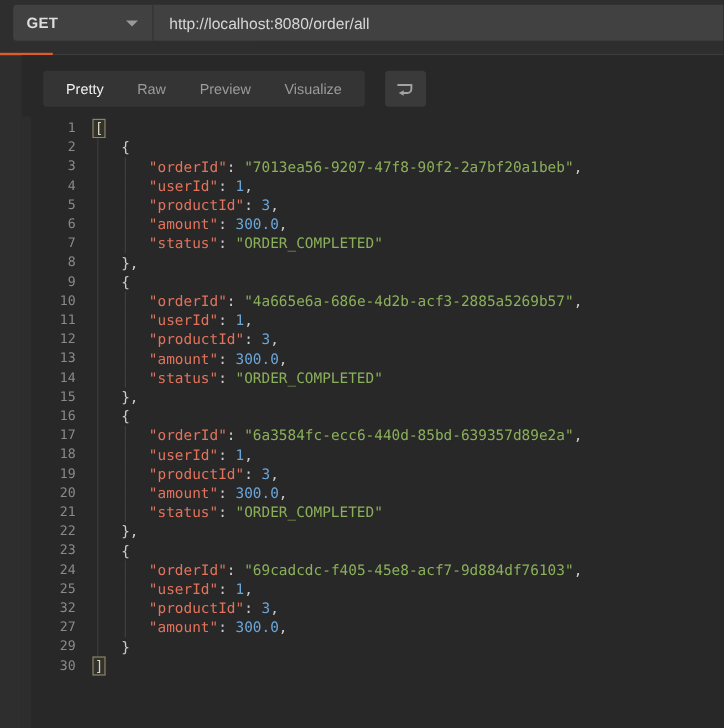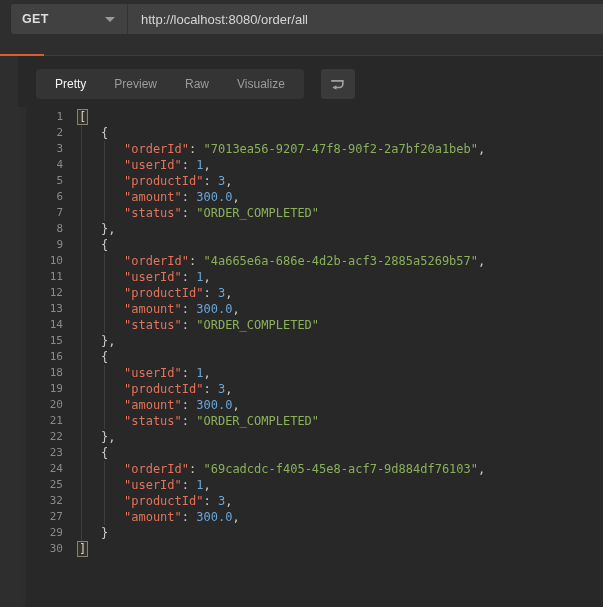--- a/index.html
+++ b/index.html
@@ -5,21 +5,21 @@
   * { margin:0; padding:0; box-sizing:border-box; }
   html,body { width:603px; height:607px; }
   body {
     background:#2e2e2e;
     font-family:"Liberation Sans", sans-serif;
     overflow:hidden;
     position:relative;
   }
 
   
-  .topbar { position:relative; height:56px; background:#2e2e2e; }
+  .topbar { position:relative; height:46px; background:#2e2e2e; }
   .request-bar {
     position:absolute; left:11px; right:0; top:4px; height:30px;
     background:#414141; border-radius:3px 0 0 3px;
     display:flex; align-items:stretch;
   }
   .method-select {
     width:117px; display:flex; align-items:center;
     padding:0 12px 0 11px; justify-content:space-between;
     cursor:pointer; border-right:1px solid #333333;
   }
@@ -102,22 +102,22 @@
     <input class="url-input" type="text" value="http://localhost:8080/order/all" style="">
   </div>
   <div class="topbar-divider"></div>
   <div class="accent-indicator"></div>
 </div>
 
 <div class="response-pane">
   <div class="response-toolbar">
     <div class="tab-group">
       <div class="tab active">Pretty</div>
+      <div class="tab">Raw</div>
       <div class="tab">Preview</div>
-      <div class="tab">Raw</div>
       <div class="tab">Visualize</div>
     </div>
     <button class="wrap-button">
       <span style="display:inline-flex;">
         <svg width="17" height="17" viewBox="0 0 16 16" fill="none">
           <path d="M2.6 4.6 H13" stroke="#a2a2a2" stroke-width="1.5" stroke-linecap="round"></path>
           <path d="M13 4.6 v3.1 a3.1 3.1 0 0 1 -3.1 3.1 H6.4" stroke="#a2a2a2" stroke-width="1.5" stroke-linecap="round" fill="none"></path>
           <path d="M7 8.7 L3.1 10.8 L7 12.9 Z" fill="#a2a2a2"></path>
         </svg>
       </span>
@@ -135,20 +135,21 @@
       <div class="code-line"><span class="ln">7</span><span class="code" style="padding-left: 46px;"><i class="guide" style="left: 3px;"></i><i class="guide" style="left: 26px;"></i><span class="tk-k">"status"</span><span class="tk-p">: </span><span class="tk-s">"ORDER_COMPLETED"</span></span></div>
       <div class="code-line"><span class="ln">8</span><span class="code" style="padding-left: 23px;"><i class="guide" style="left: 3px;"></i><span class="tk-p">},</span></span></div>
       <div class="code-line"><span class="ln">9</span><span class="code" style="padding-left: 23px;"><i class="guide" style="left: 3px;"></i><span class="tk-p">{</span></span></div>
       <div class="code-line"><span class="ln">10</span><span class="code" style="padding-left: 46px;"><i class="guide" style="left: 3px;"></i><i class="guide" style="left: 26px;"></i><span class="tk-k">"orderId"</span><span class="tk-p">: </span><span class="tk-s">"4a665e6a-686e-4d2b-acf3-2885a5269b57"</span><span class="tk-p">,</span></span></div>
       <div class="code-line"><span class="ln">11</span><span class="code" style="padding-left: 46px;"><i class="guide" style="left: 3px;"></i><i class="guide" style="left: 26px;"></i><span class="tk-k">"userId"</span><span class="tk-p">: </span><span class="tk-n">1</span><span class="tk-p">,</span></span></div>
       <div class="code-line"><span class="ln">12</span><span class="code" style="padding-left: 46px;"><i class="guide" style="left: 3px;"></i><i class="guide" style="left: 26px;"></i><span class="tk-k">"productId"</span><span class="tk-p">: </span><span class="tk-n">3</span><span class="tk-p">,</span></span></div>
       <div class="code-line"><span class="ln">13</span><span class="code" style="padding-left: 46px;"><i class="guide" style="left: 3px;"></i><i class="guide" style="left: 26px;"></i><span class="tk-k">"amount"</span><span class="tk-p">: </span><span class="tk-n">300.0</span><span class="tk-p">,</span></span></div>
       <div class="code-line"><span class="ln">14</span><span class="code" style="padding-left: 46px;"><i class="guide" style="left: 3px;"></i><i class="guide" style="left: 26px;"></i><span class="tk-k">"status"</span><span class="tk-p">: </span><span class="tk-s">"ORDER_COMPLETED"</span></span></div>
       <div class="code-line"><span class="ln">15</span><span class="code" style="padding-left: 23px;"><i class="guide" style="left: 3px;"></i><span class="tk-p">},</span></span></div>
       <div class="code-line"><span class="ln">16</span><span class="code" style="padding-left: 23px;"><i class="guide" style="left: 3px;"></i><span class="tk-p">{</span></span></div>
+      <div class="code-line"><span class="ln">17</span><span class="code" style="padding-left: 46px;"><i class="guide" style="left: 3px;"></i><i class="guide" style="left: 26px;"></i><span class="tk-k">"orderId"</span><span class="tk-p">: </span><span class="tk-s">"6a3584fc-ecc6-440d-85bd-639357d89e2a"</span><span class="tk-p">,</span></span></div>
       <div class="code-line"><span class="ln">18</span><span class="code" style="padding-left: 46px;"><i class="guide" style="left: 3px;"></i><i class="guide" style="left: 26px;"></i><span class="tk-k">"userId"</span><span class="tk-p">: </span><span class="tk-n">1</span><span class="tk-p">,</span></span></div>
       <div class="code-line"><span class="ln">19</span><span class="code" style="padding-left: 46px;"><i class="guide" style="left: 3px;"></i><i class="guide" style="left: 26px;"></i><span class="tk-k">"productId"</span><span class="tk-p">: </span><span class="tk-n">3</span><span class="tk-p">,</span></span></div>
       <div class="code-line"><span class="ln">20</span><span class="code" style="padding-left: 46px;"><i class="guide" style="left: 3px;"></i><i class="guide" style="left: 26px;"></i><span class="tk-k">"amount"</span><span class="tk-p">: </span><span class="tk-n">300.0</span><span class="tk-p">,</span></span></div>
       <div class="code-line"><span class="ln">21</span><span class="code" style="padding-left: 46px;"><i class="guide" style="left: 3px;"></i><i class="guide" style="left: 26px;"></i><span class="tk-k">"status"</span><span class="tk-p">: </span><span class="tk-s">"ORDER_COMPLETED"</span></span></div>
       <div class="code-line"><span class="ln">22</span><span class="code" style="padding-left: 23px;"><i class="guide" style="left: 3px;"></i><span class="tk-p">},</span></span></div>
       <div class="code-line"><span class="ln">23</span><span class="code" style="padding-left: 23px;"><i class="guide" style="left: 3px;"></i><span class="tk-p">{</span></span></div>
       <div class="code-line"><span class="ln">24</span><span class="code" style="padding-left: 46px;"><i class="guide" style="left: 3px;"></i><i class="guide" style="left: 26px;"></i><span class="tk-k">"orderId"</span><span class="tk-p">: </span><span class="tk-s">"69cadcdc-f405-45e8-acf7-9d884df76103"</span><span class="tk-p">,</span></span></div>
       <div class="code-line"><span class="ln">25</span><span class="code" style="padding-left: 46px;"><i class="guide" style="left: 3px;"></i><i class="guide" style="left: 26px;"></i><span class="tk-k">"userId"</span><span class="tk-p">: </span><span class="tk-n">1</span><span class="tk-p">,</span></span></div>
       <div class="code-line"><span class="ln">32</span><span class="code" style="padding-left: 46px;"><i class="guide" style="left: 3px;"></i><i class="guide" style="left: 26px;"></i><span class="tk-k">"productId"</span><span class="tk-p">: </span><span class="tk-n">3</span><span class="tk-p">,</span></span></div>
       <div class="code-line"><span class="ln">27</span><span class="code" style="padding-left: 46px;"><i class="guide" style="left: 3px;"></i><i class="guide" style="left: 26px;"></i><span class="tk-k">"amount"</span><span class="tk-p">: </span><span class="tk-n">300.0</span><span class="tk-p">,</span></span></div>

